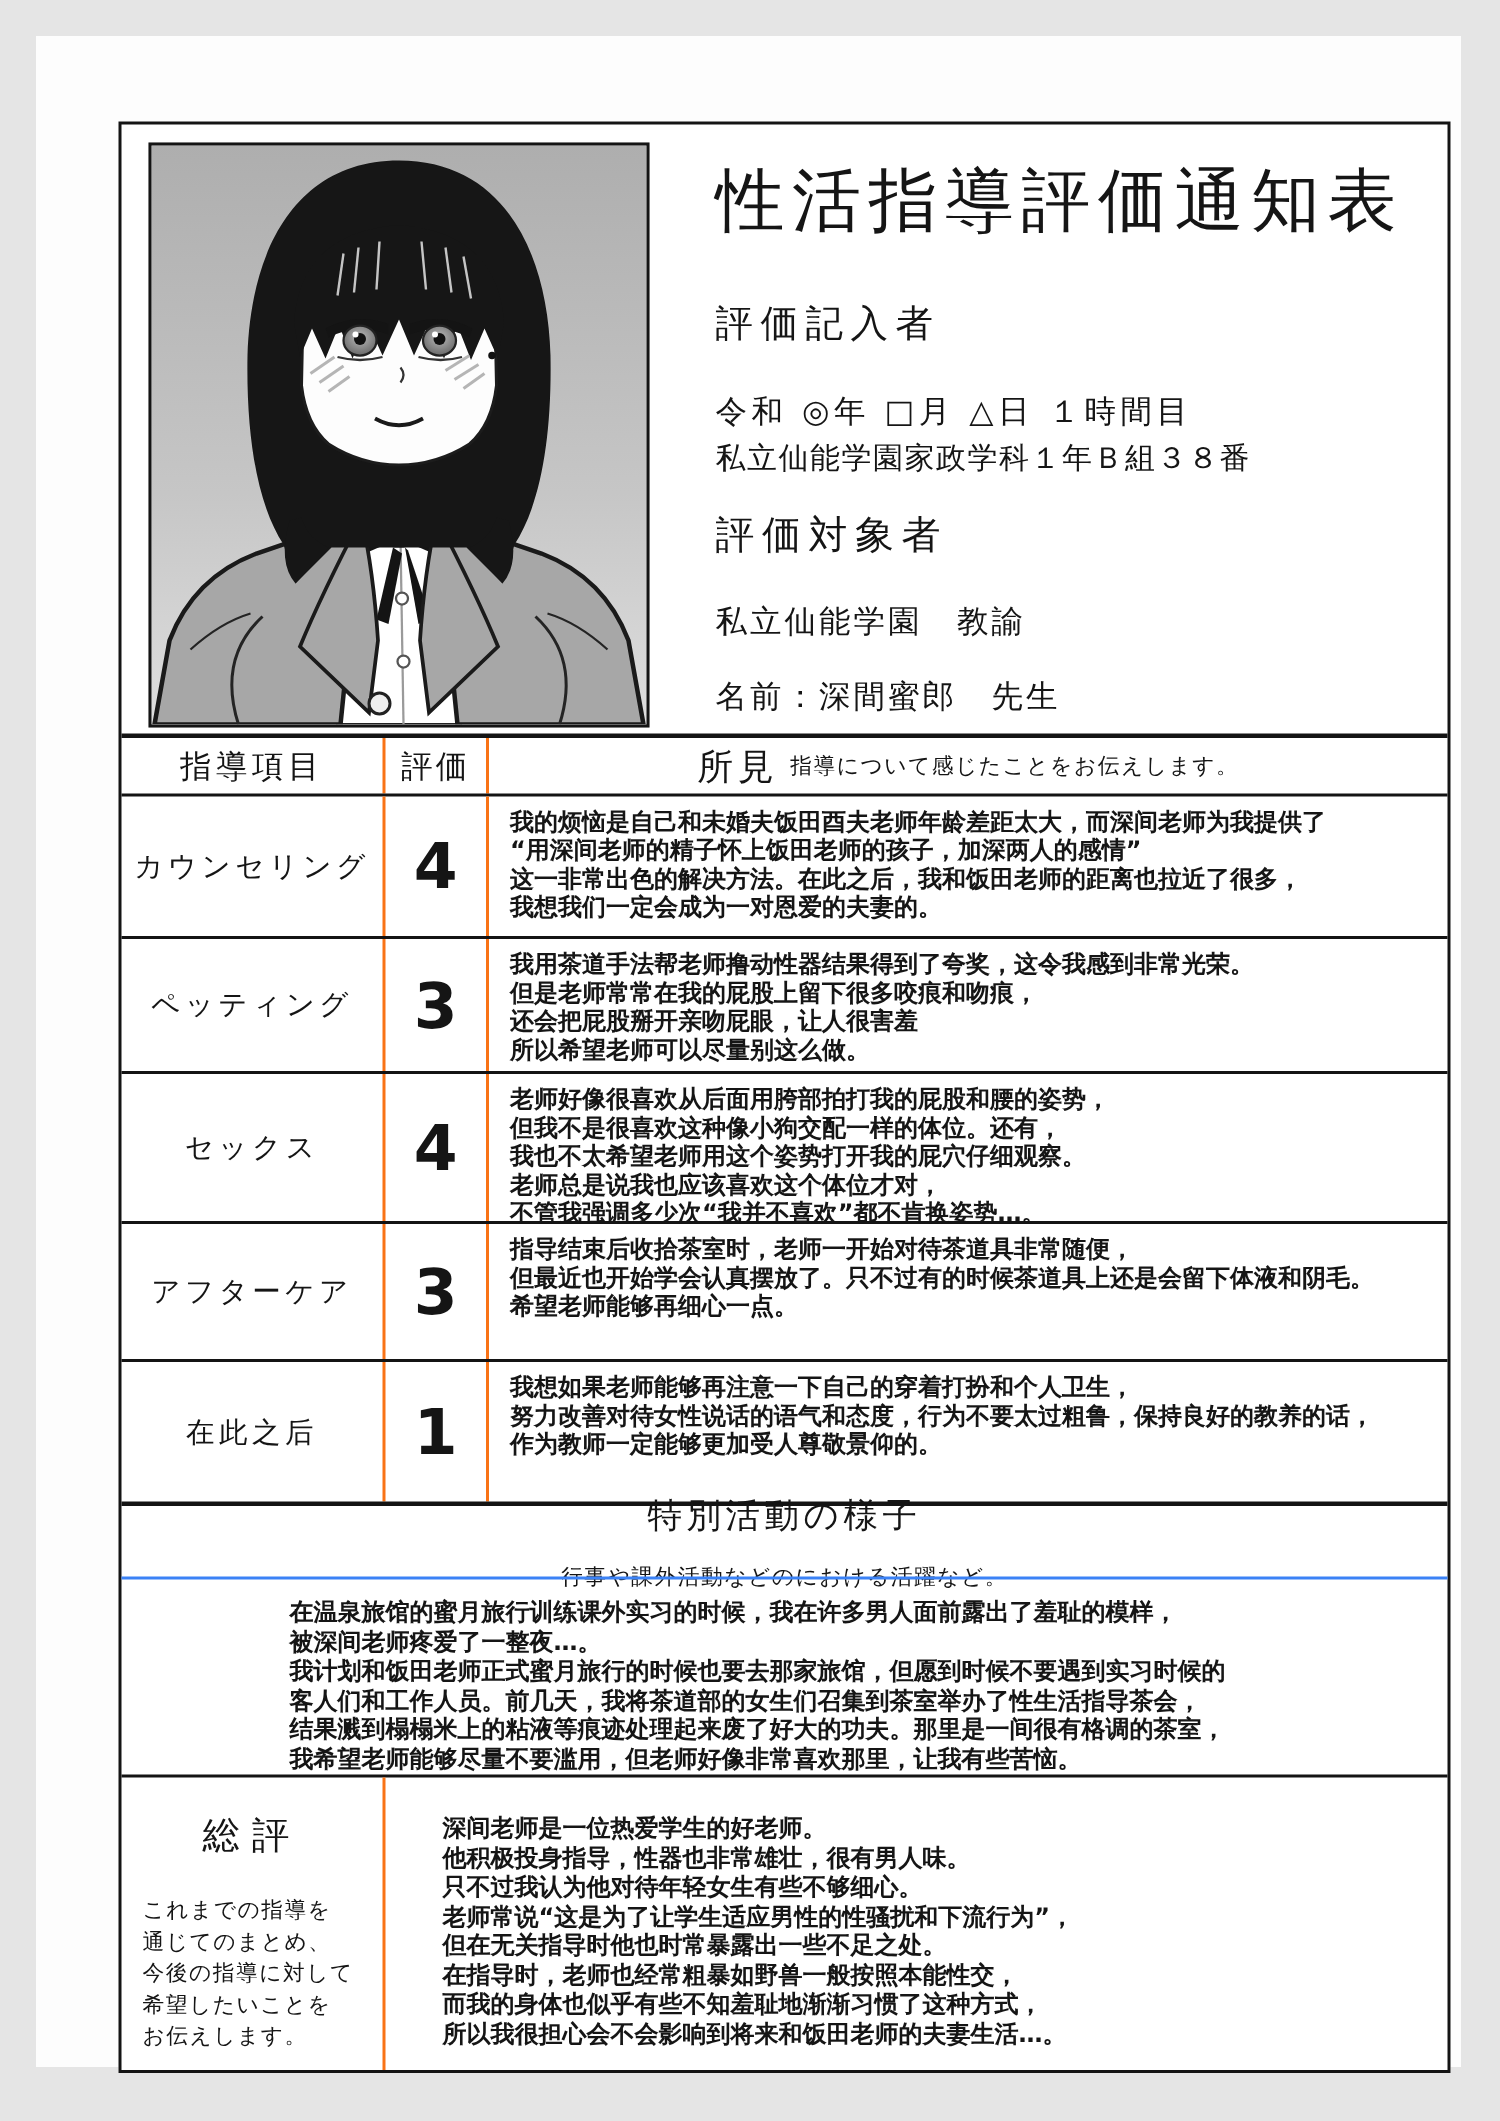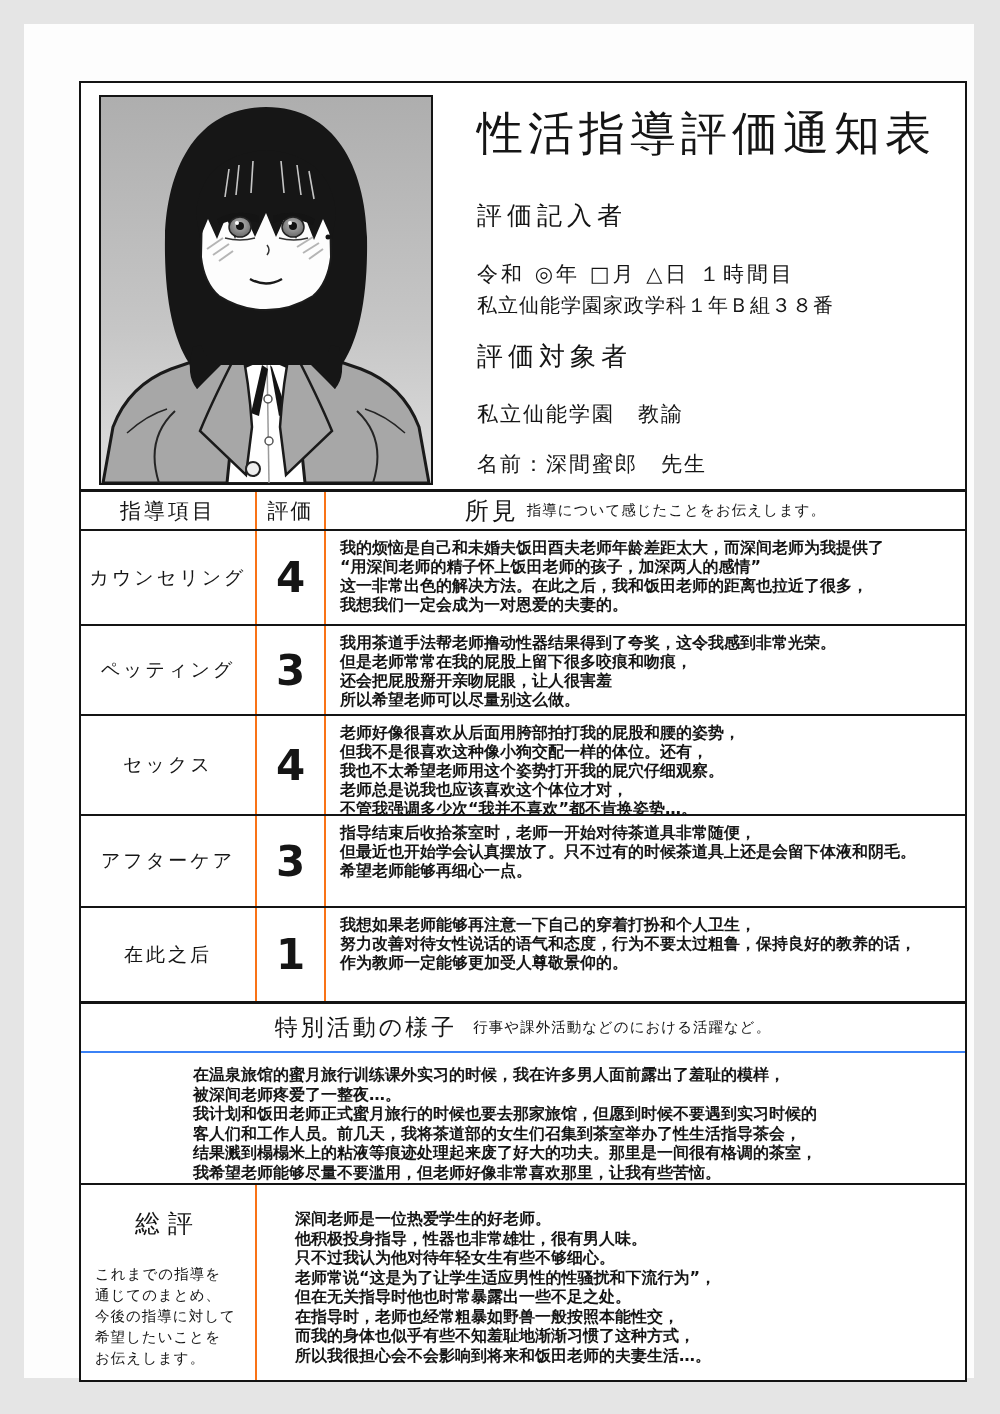--- a/index.html
+++ b/index.html
@@ -56,21 +56,21 @@
   .trow.r3 { height:92px; }  .trow.r4 { height:95px; }
   .item-cell { display:flex; align-items:center; justify-content:center;
     font-size:19px; letter-spacing:3px; }
   .score-cell { display:flex; align-items:center; justify-content:center;
     font-size:42px; font-weight:bold; }
   .comment-cell { padding:7px 14px 0 14px; font-weight:bold; font-size:16px;
     line-height:19px; letter-spacing:0; overflow:hidden; }
 
   
   .special-head { height:50px; border-top:3px solid #141414;
-    display:flex; align-items:center; justify-content:center; gap:16px; }
+    display:flex; align-items:center; justify-content:center; gap:16px;flex-direction:column; }
   .special-title { font-size:23px; letter-spacing:3px; }
   .special-note { font-size:14.5px; letter-spacing:1px; }
   .special-body { height:132px; border-top:2px solid #3b82f6;
     padding:12px 80px 0 112px; font-weight:bold; font-size:16px;
     line-height:19.5px; overflow:hidden; }
 
   
   .summary-row { flex:1; border-top:2px solid #141414;
     display:grid; grid-template-columns:176px 1fr; }
   .summary-label-cell { padding-top:22px; text-align:center; }

